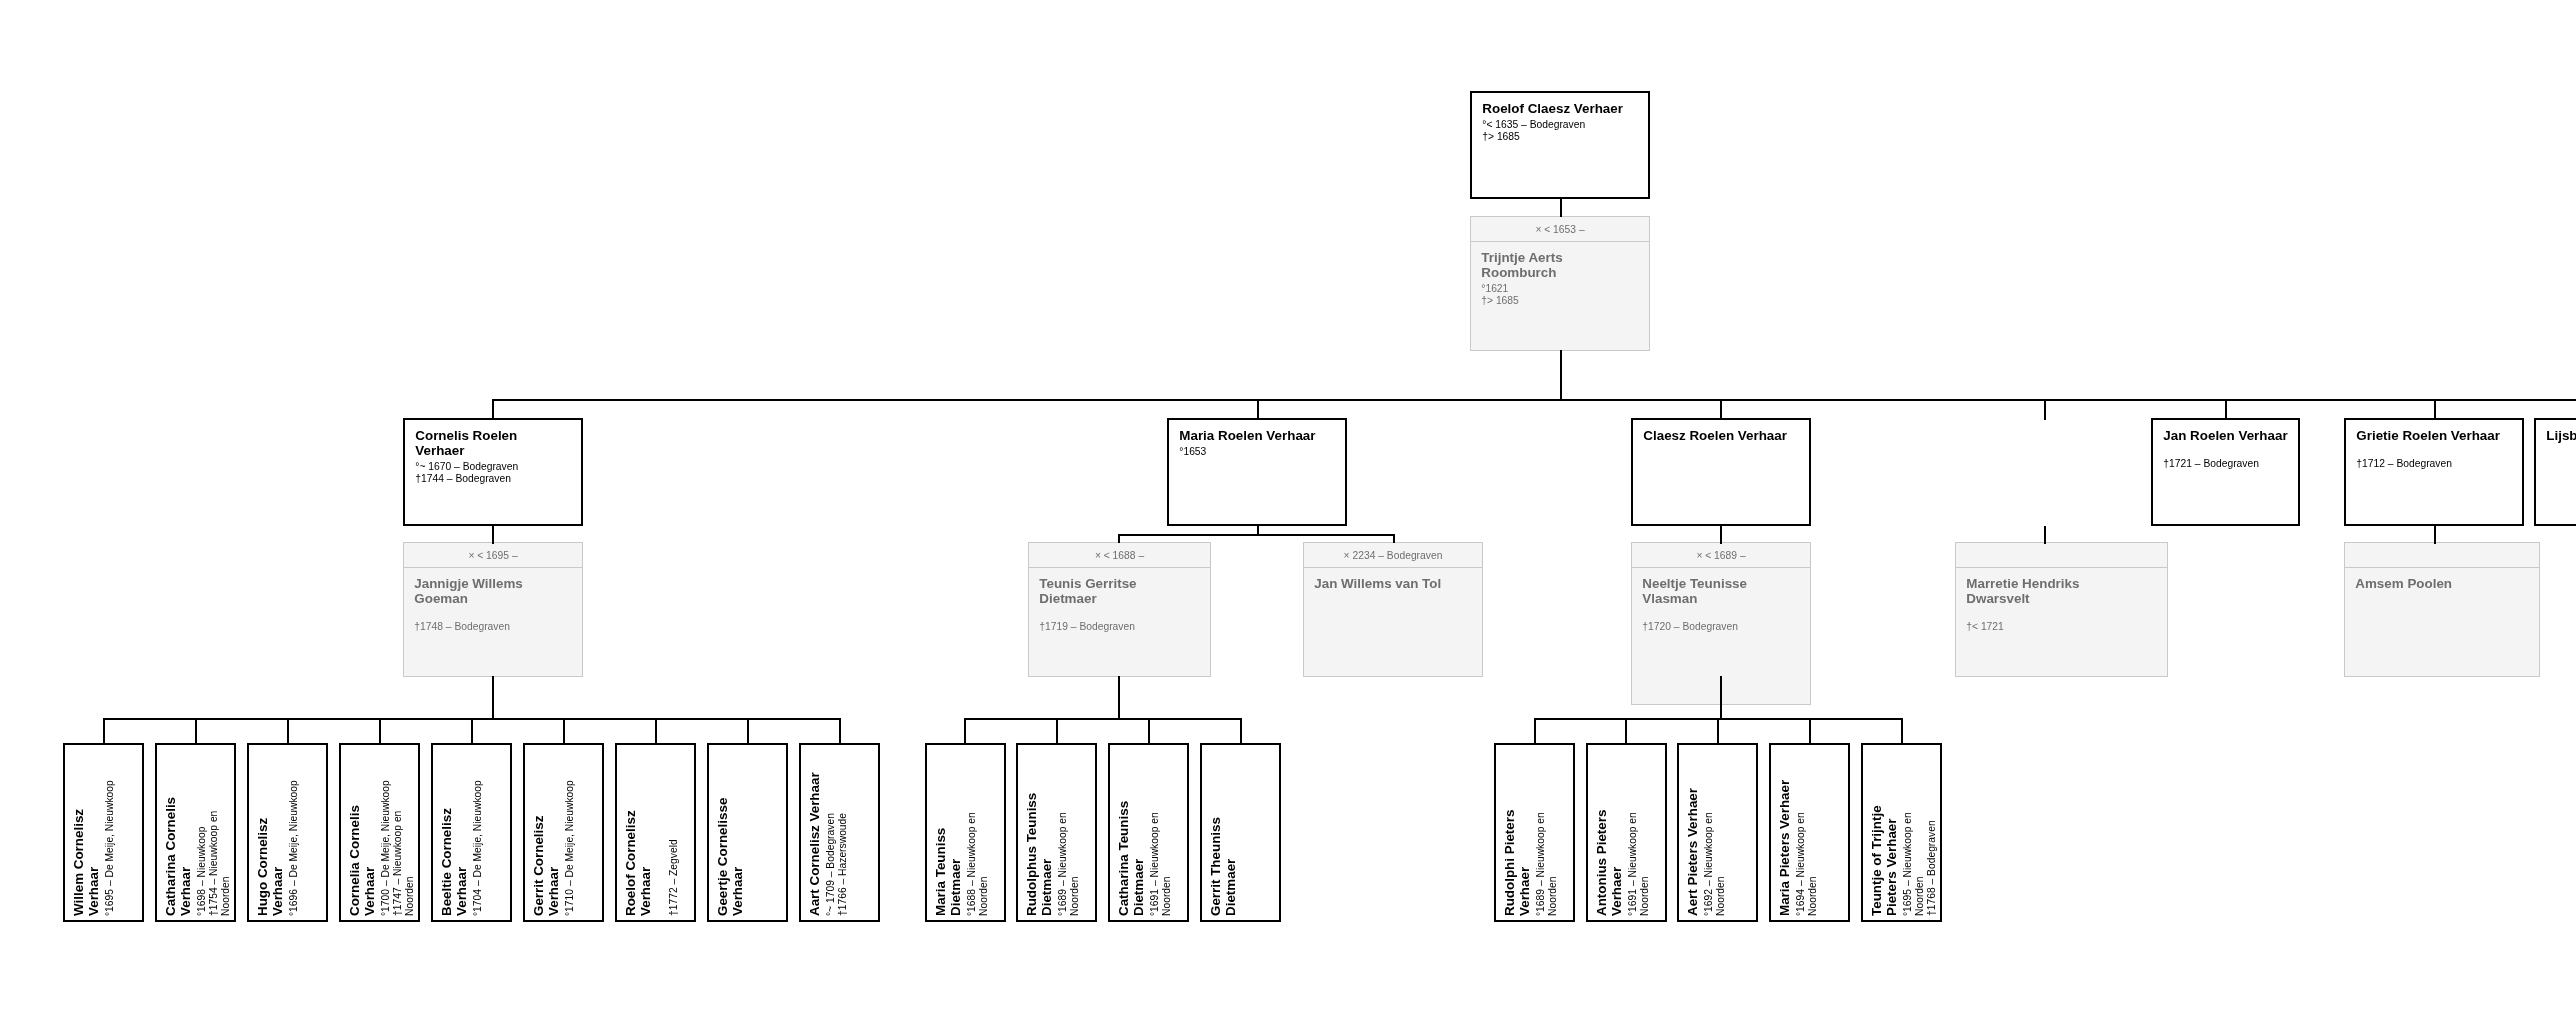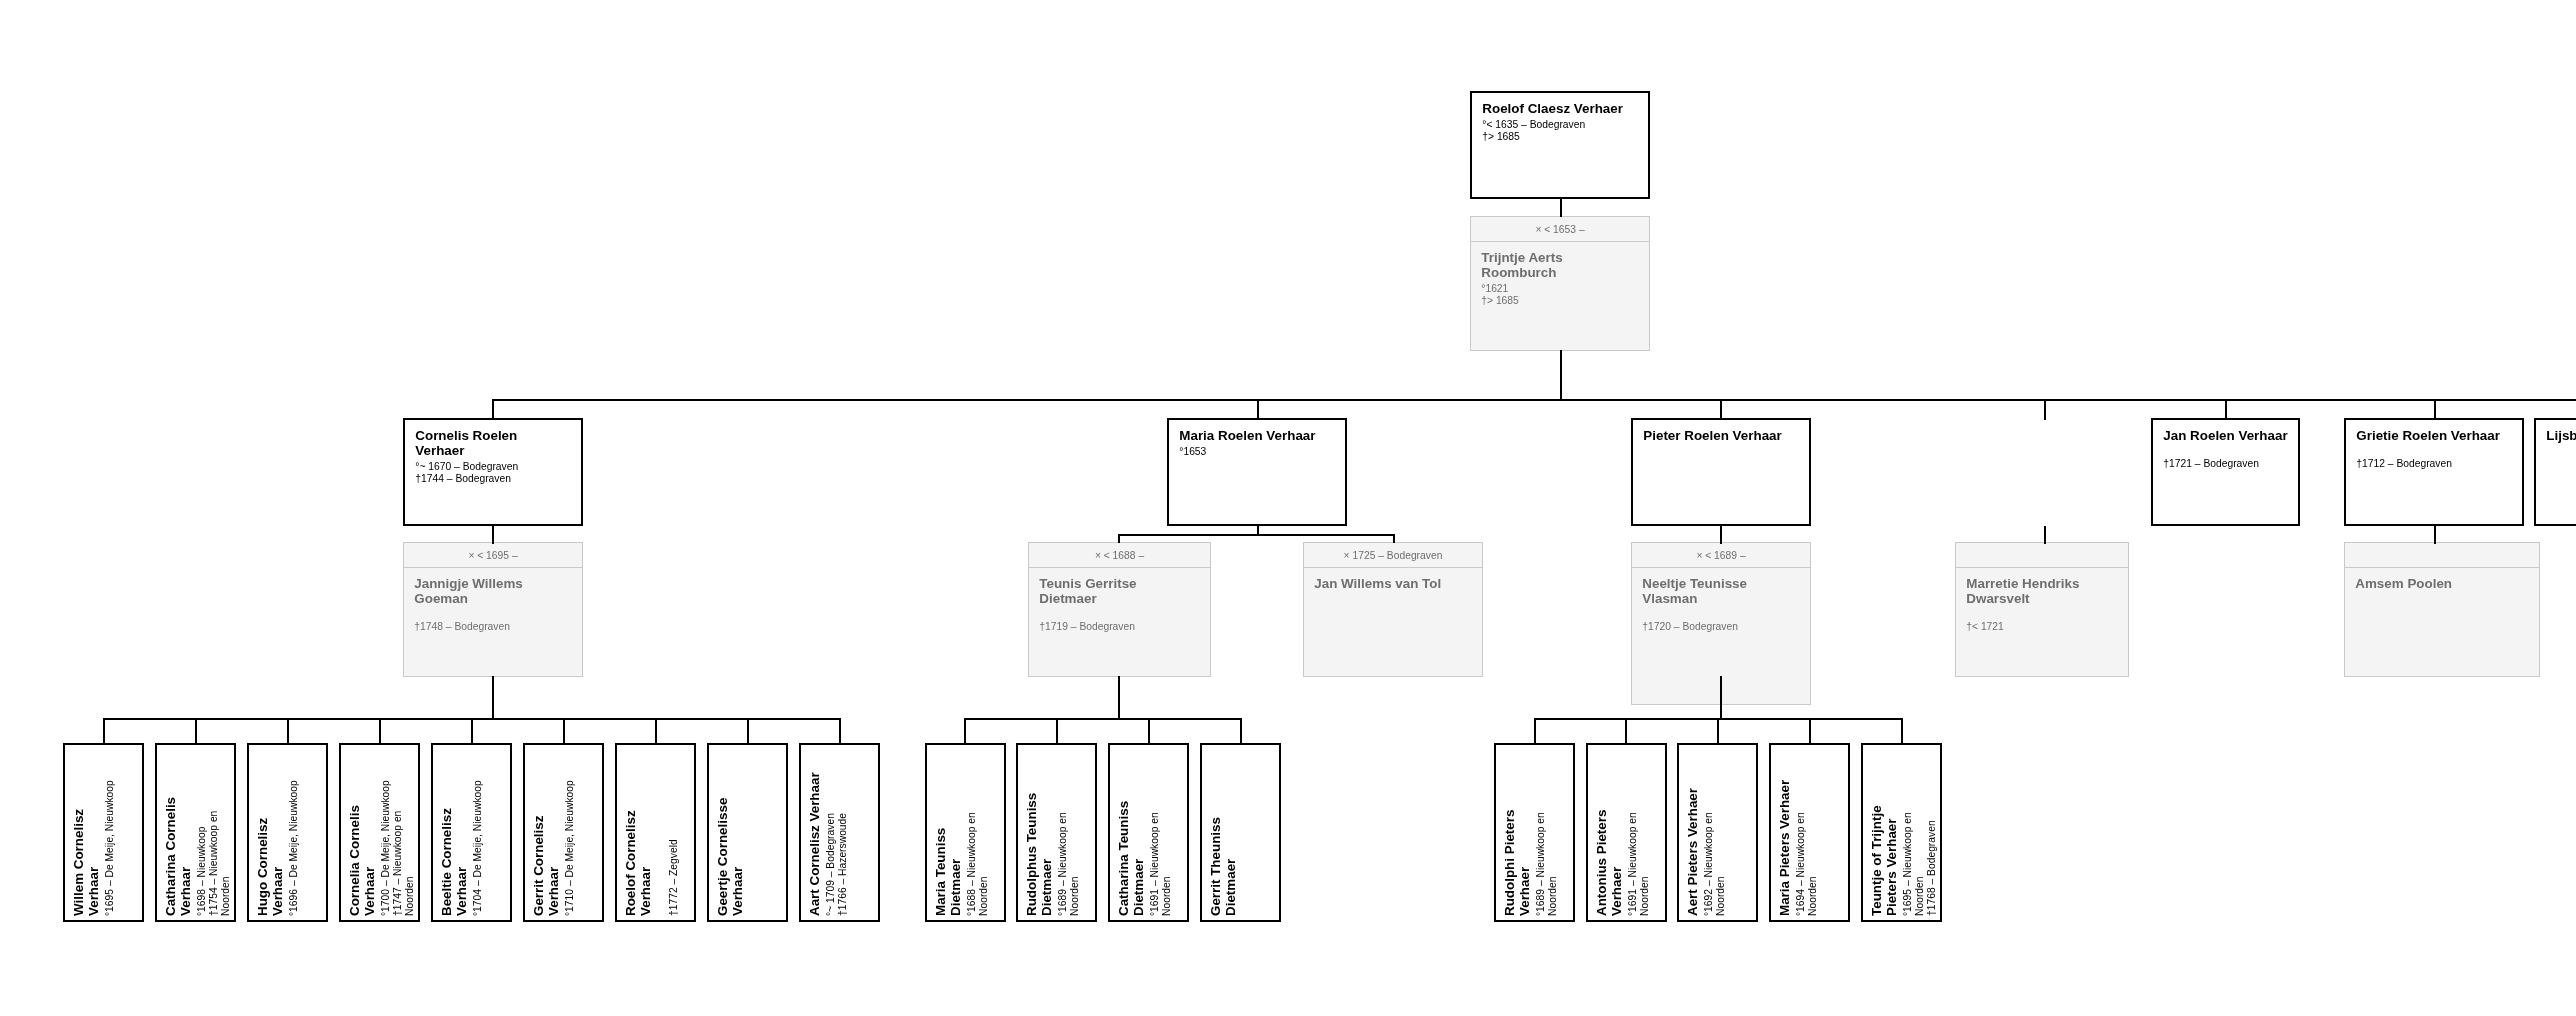--- a/index.html
+++ b/index.html
@@ -82,21 +82,21 @@
     <div class="dt">†1744 – Bodegraven</div>
   </div>
 
   <div class="pbox" style="left:1167px;top:418px;width:180px;height:108px">
     <div class="nm">Maria Roelen Verhaar</div>
     <div class="dt">°1653</div>
     <div class="dt"></div>
   </div>
 
   <div class="pbox" style="left:1631px;top:418px;width:180px;height:108px">
-    <div class="nm">Pieter Roelen Verhaar</div>
+    <div class="nm">Claesz Roelen Verhaar</div>
     <div class="dt"></div>
     <div class="dt"></div>
   </div>
 
 
   <div class="pbox" style="left:2151px;top:418px;width:149px;height:108px">
     <div class="nm">Jan Roelen Verhaar</div>
     <div class="dt"></div>
     <div class="dt">†1721 – Bodegraven</div>
   </div>
@@ -125,38 +125,38 @@
   <div class="sblock" style="left:1028px;top:542px;width:183px;height:135px">
     <div class="mhead">× &lt; 1688 –</div>
     <div class="sbody">
       <div class="nm" style="max-width:126px">Teunis Gerritse Dietmaer</div>
       <div class="dt"></div>
       <div class="dt">†1719 – Bodegraven</div>
     </div>
   </div>
 
   <div class="sblock" style="left:1303px;top:542px;width:180px;height:135px">
-    <div class="mhead">× 1725 – Bodegraven</div>
+    <div class="mhead">× 2234 – Bodegraven</div>
     <div class="sbody">
       <div class="nm">Jan Willems van Tol</div>
       <div class="dt"></div>
       <div class="dt"></div>
     </div>
   </div>
 
   <div class="sblock" style="left:1631px;top:542px;width:180px;height:163px">
     <div class="mhead">× &lt; 1689 –</div>
     <div class="sbody">
       <div class="nm" style="max-width:126px">Neeltje Teunisse Vlasman</div>
       <div class="dt"></div>
       <div class="dt">†1720 – Bodegraven</div>
     </div>
   </div>
 
-  <div class="sblock" style="left:1955px;top:542px;width:174px;height:135px">
+  <div class="sblock" style="left:1955px;top:542px;width:213px;height:135px">
     <div class="mhead"></div>
     <div class="sbody">
       <div class="nm" style="max-width:126px">Marretie Hendriks Dwarsvelt</div>
       <div class="dt"></div>
       <div class="dt">†&lt; 1721</div>
     </div>
   </div>
 
   <div class="sblock" style="left:2344px;top:542px;width:196px;height:135px">
     <div class="mhead"></div>

